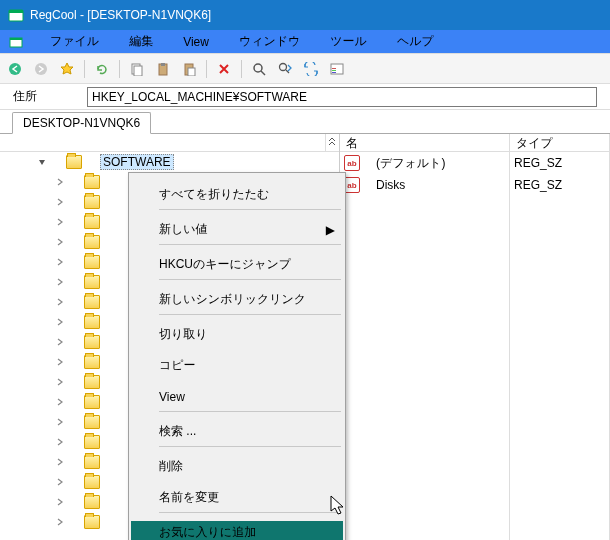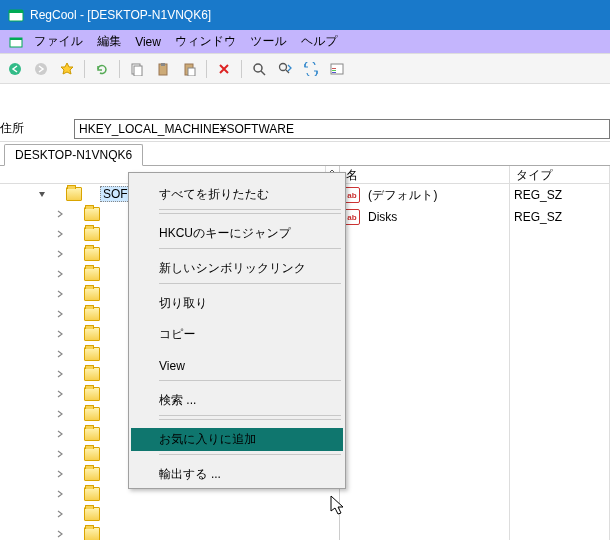--- a/index.html
+++ b/index.html
@@ -1,39 +1,39 @@
 <!DOCTYPE html>
 <html><head>
 <meta charset="utf-8">
 <style>
   * { box-sizing: border-box; font-family: "Meiryo", "Segoe UI", sans-serif; font-size: 12px; }
   body { margin: 0; background: #fff; width: 610px; height: 540px; overflow: hidden; position: relative; }
   .titlebar { height: 30px; background: #1979ca; color: #fff; display: flex; align-items: center; padding: 14px 8px; }
   .titlebar .icon-box { width: 16px; height: 16px; margin-right: 6px; }
-  .menubar { height: 24px; background: #c4b5fd; border-bottom: 1px solid #ddd; display: flex; align-items: center; padding: 0 6px; gap: 2px; }
+  .menubar { height: 24px; background: #3b82f6; border-bottom: 1px solid #ddd; display: flex; align-items: center; padding: 0 6px; gap: 18px; }
   .menubar .mi { padding: 2px 6px; cursor: default; }
   .menubar .mi.ico { padding: 2px 2px; }
   .toolbar { height: 30px; background: #f5f5f5; border-bottom: 1px solid #ddd; display: flex; align-items: center; padding: 0 4px; gap: 4px; }
   .toolbar .tb { width: 22px; height: 22px; display: flex; align-items: center; justify-content: center; border-radius: 2px; }
   .toolbar .sep { width: 1px; height: 18px; background: #ccc; margin: 0 2px; }
-  .addr { height: 26px; display: flex; align-items: center; gap: 4px; padding: 2px 0; background:#fff; border-bottom:1px solid #ddd;margin-top:32px;}
+  .addr { height: 26px; display: flex; align-items: center; gap: 4px; padding: 2px 13px; background:#fff; border-bottom:1px solid #ddd;}
   .addr-label { width: 70px; }
   .addr-input { flex: 1; border: 1px solid #7a7a7a; height: 20px; padding: 1px 4px; background: #fff; }
-  .tabstrip { height: 24px; background: #fff; border-bottom: 1px solid #aaa; display: flex; align-items: flex-end; padding-left: 4px; }
+  .tabstrip { height: 24px; background: #fff; border-bottom: 1px solid #aaa; display: flex; align-items: flex-end; padding-left: 12px; }
   .tabstrip .tab { border: 1px solid #aaa; border-bottom: 1px solid #fff; padding: 3px 10px; background: #fff; position: relative; top: 1px; border-radius: 2px 2px 0 0; }
   .main { display: flex; height: calc(540px - 30px - 24px - 30px - 26px - 24px); }
   .tree-pane { width: 340px; border-right: 1px solid #ccc; background: #fff; overflow: hidden; position: relative; padding-top:18px;}
   .header-row { position:absolute; top:0; left:0; right:0; height:18px; border-bottom:1px solid #ddd; background:#fff;}
   .header-row .hcol { float:right; width:14px; height:17px; border-left:1px solid #ddd;}
   .values-pane { flex: 1; background: #fff; display: flex; position: relative; }
   .col { border-right: 1px solid #ddd; }
   .col-head { height: 18px; padding: 1px 6px; border-bottom: 1px solid #ddd; background: #fff; }
   .col-name { width: 170px; }
   .col-type { flex:1; }
-  .val-row { height: 22px; display: flex; align-items: center; padding: 0 4px; gap: 8px; }
+  .val-row { height: 22px; display: flex; align-items: center; padding: 0 4px; gap: 16px; }
   .tree-node { height: 20px; display: flex; align-items: center; padding-left: 54px; gap: 18px; }
   .tree-node.root { padding-left: 36px; }
   .tree-node.root .label { background: #cde8ff; border:1px dotted #888; padding:0 2px;}
   .expander { width: 12px; height: 12px; display:flex; align-items:center; justify-content:center; color:#555;}
   .folder { width: 16px; height: 14px; background: linear-gradient(#fff3b0, #f7d154); border: 1px solid #d9a400; border-radius: 1px; position:relative;}
   .folder::before { content:""; position:absolute; top:-3px; left:0; width:7px; height:3px; background:#f7d154; border:1px solid #d9a400; border-bottom:none; border-radius:1px 1px 0 0;}
   .str-icon { width:16px; height:16px; border:1px solid #c33; background:#fff; border-radius:2px; display:flex; align-items:center; justify-content:center; font-size:8px; color:#c33; font-weight:bold;}
   .ctxmenu { position: absolute; left: 128px; top: 172px; width: 218px; background: #f0f0f0; border: 1px solid #a0a0a0; box-shadow: 2px 2px 4px rgba(0,0,0,0.25); padding: 2px; z-index: 50; }
   .ctxmenu .ci { height: 23px; display: flex; align-items: center; padding: 0 20px 0 28px; position: relative; margin-top: 8px; }
   .ctxmenu .ci.hl { background: #0f766e; }
@@ -349,31 +349,37 @@
       <div class="val-row">
           <span>REG_SZ</span>
         </div>
     </div>
   </div>
 </div>
 
 <div class="ctxmenu">
   <div class="ci">すべてを折りたたむ</div>
   <div class="csep"></div>
+  <div class="ci">
+      <span>新しい値</span>
+      <span class="sub">▶</span>
+    </div>
   <div class="csep"></div>
   <div class="ci">HKCUのキーにジャンプ</div>
   <div class="csep"></div>
   <div class="ci">新しいシンボリックリンク</div>
   <div class="csep"></div>
   <div class="ci">切り取り</div>
   <div class="ci">コピー</div>
   <div class="ci">View</div>
   <div class="csep"></div>
   <div class="ci">検索 ...</div>
   <div class="csep"></div>
+  <div class="ci">削除</div>
+  <div class="ci">名前を変更</div>
   <div class="csep"></div>
   <div class="ci hl">お気に入りに追加</div>
   <div class="csep"></div>
   <div class="ci">輸出する ...</div>
 </div>
 
 <div class="cursor">
   <svg width="18" height="22">
       <path d="M1 1 L1 16 L5 13 L8 19 L11 18 L8 12 L13 12 Z" fill="#fff" stroke="#000"></path>
     </svg>

